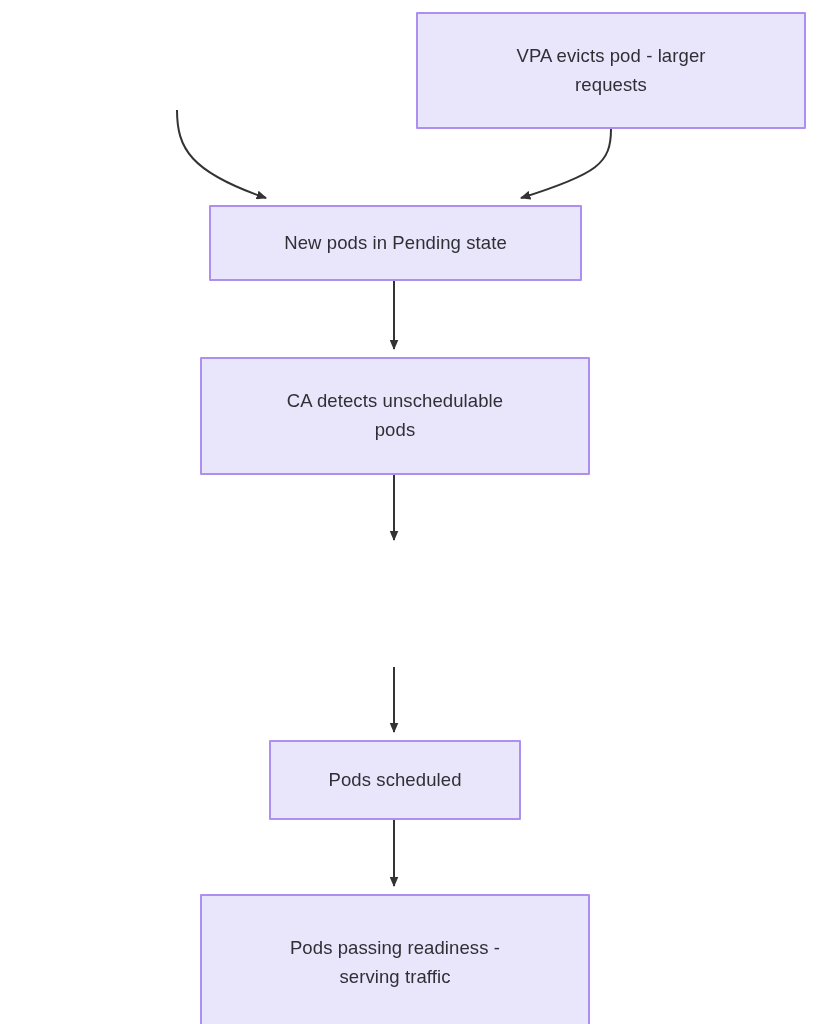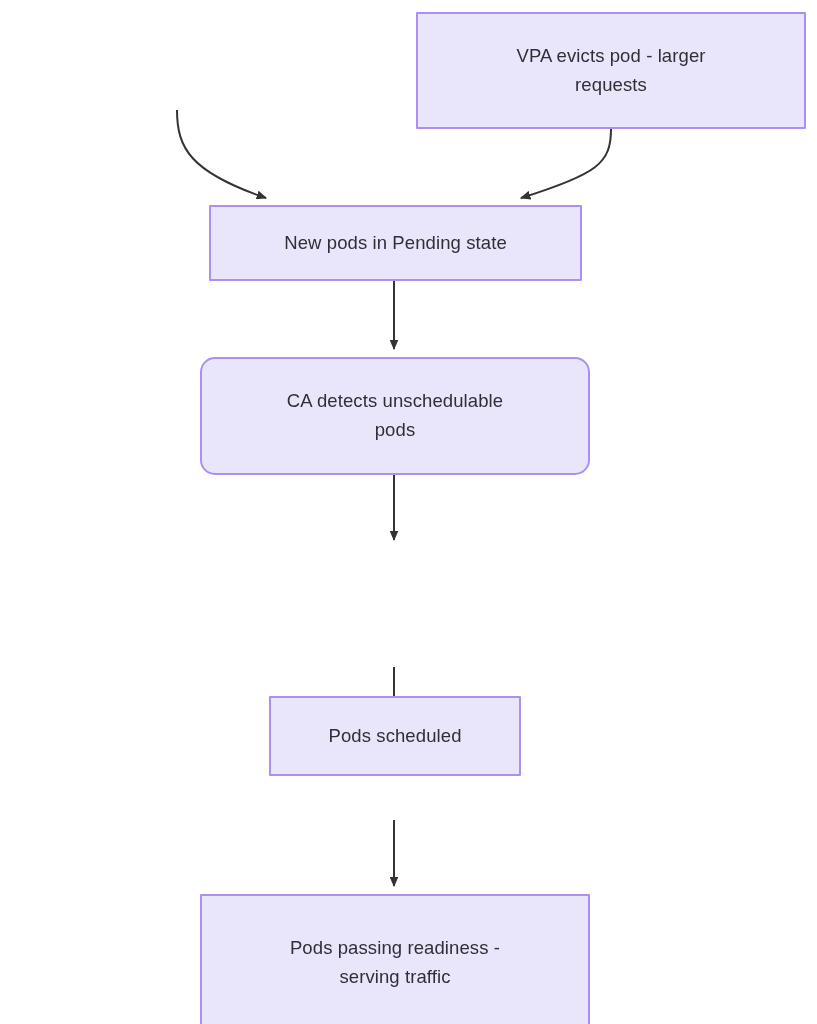--- a/index.html
+++ b/index.html
@@ -50,23 +50,23 @@
     font-size: 18.5px;
     line-height: 1.55;
     letter-spacing: 0.1px;
     padding: 0 10px;
     white-space: pre-line;
   }
   
   #node-hpa        { left: 11px;  top: 31px;  width: 332px; height: 79px; }
   #node-vpa        { left: 416px; top: 12px;  width: 390px; height: 117px; }
   #node-pending    { left: 209px; top: 205px; width: 373px; height: 76px; }
-  #node-ca-detect  { left: 200px; top: 357px; width: 390px; height: 118px; border-radius: 15px; }
+  #node-ca-detect  { left: 200px; top: 357px; width: 390px; height: 118px; }
   #node-ca-prov    { left: 200px; top: 548px; width: 390px; height: 119px; }
-  #node-scheduled  { left: 269px; top: 696px; width: 252px; height: 80px; }
+  #node-scheduled  { left: 269px; top: 740px; width: 252px; height: 80px; }
   #node-ready      { left: 200px; top: 894px; width: 390px; height: 137px; }
 </style>
 </head>
 <body>
 
 <div id="flow-root">
 
   <svg id="edge-layer" viewBox="0 0 817 1024" width="817" height="1024" xmlns="http://www.w3.org/2000/svg">
     <defs>
       <marker id="arrowhead" markerWidth="11" markerHeight="9" refX="9.4" refY="4.5" orient="auto" markerUnits="userSpaceOnUse">

